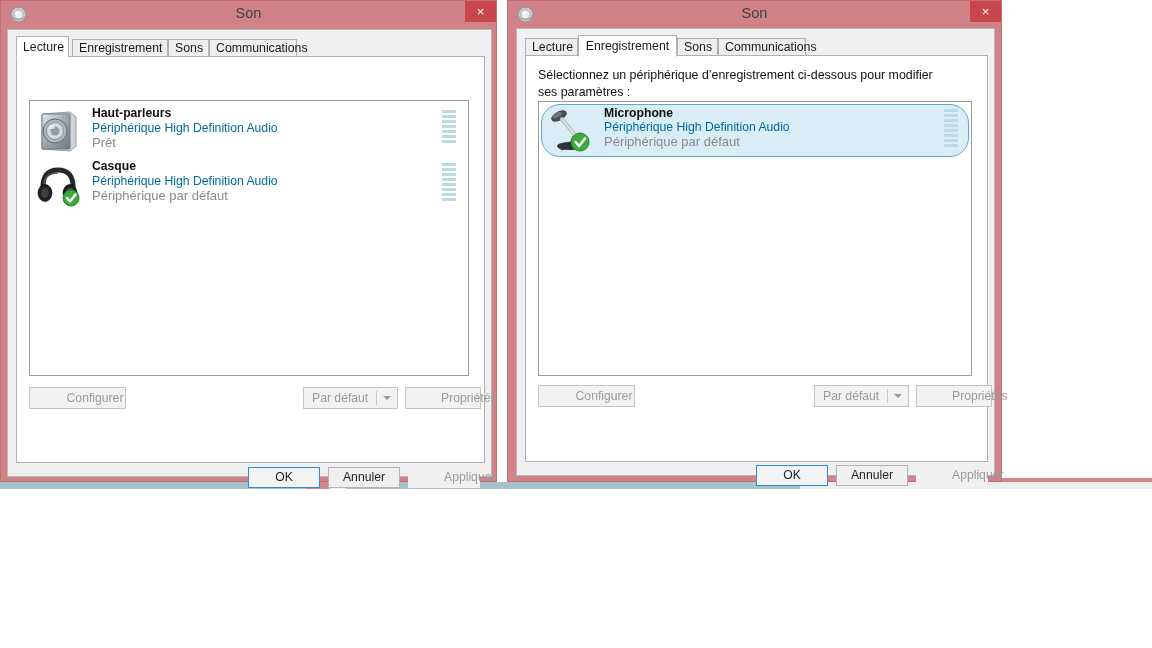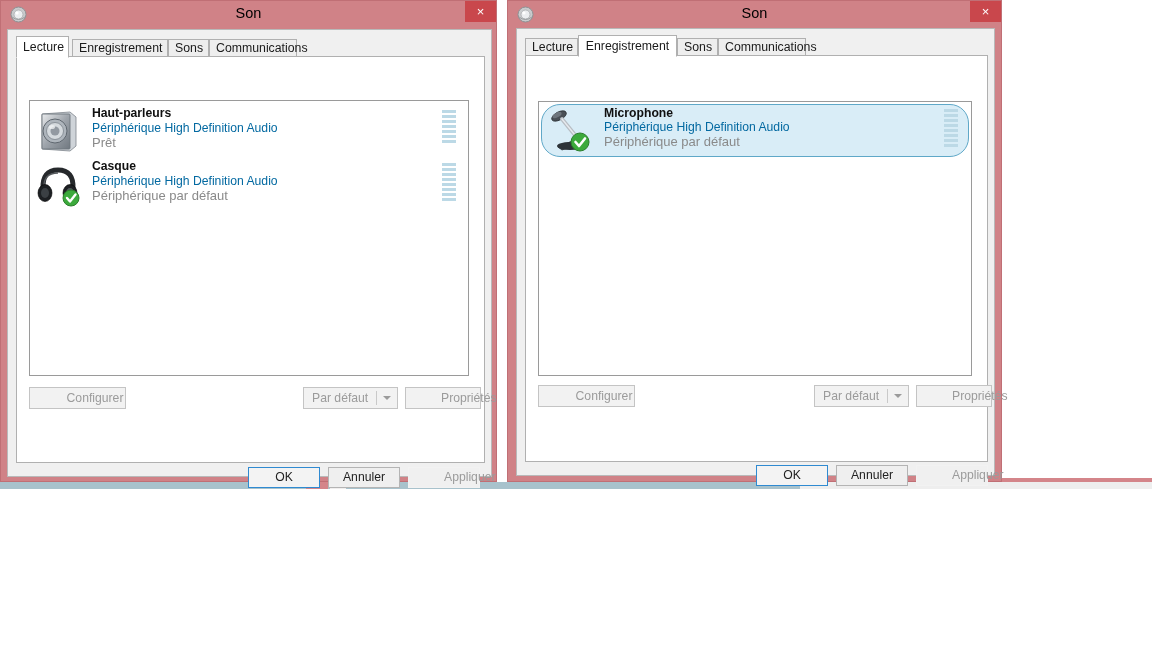--- a/index.html
+++ b/index.html
@@ -47,21 +47,21 @@
   }
   .titlebar {
     position: relative;
     height: 28px;
     background: #d08287;
   }
   .title-text {
     position: absolute; left: 0; right: 0; top: 4px;
     text-align: center;
     font-size: 14.5px;
-    color: #000000;
+    color: #404040;
     font-family: "Liberation Sans", sans-serif;
   }
   .win-icon {
     position: absolute; left: 8px; top: 4px;
     width: 19px; height: 19px;
   }
   .close-btn {
     position: absolute; top: 0px; right: 0px;
     width: 31px; height: 21px;
     background: #c9474c;
@@ -376,20 +376,21 @@
         <div class="tab" style="left:152px; width:41px;">
           <span>Sons</span>
         </div>
         <div class="tab" style="left:193px; width:88px;">
           <span>Communications</span>
         </div>
       </div>
 
       <div class="tabpage" style="left:8px; top:26px; width:463px; height:407px;">
 
+        <div class="panel-caption" style="left:12px; top:11px; width:400px;">Sélectionnez un périphérique d’enregistrement ci-dessous pour modifier ses paramètres :</div>
 
         <div class="devlist" style="left:12px; top:45px; width:434px; height:275px;">
 
           <div class="devrow selected" style="margin:2px;border-radius:19px;">
             <span class="dev-icon" style="left:4px; top:2px;">
               <svg width="46" height="46" viewBox="0 0 46 46">
                 <ellipse cx="13" cy="9" rx="8" ry="4" transform="rotate(-28 13 9)" fill="#4a5056" stroke="#2c3136" stroke-width="0.8"></ellipse>
                 <ellipse cx="11" cy="8" rx="5" ry="2.4" transform="rotate(-28 11 8)" fill="#6e757c"></ellipse>
                 <path d="M16 12 L33 33" stroke="#b8bec4" stroke-width="4" stroke-linecap="round"></path>
                 <path d="M16 12 L33 33" stroke="#e6eaee" stroke-width="1.4" stroke-linecap="round"></path>

